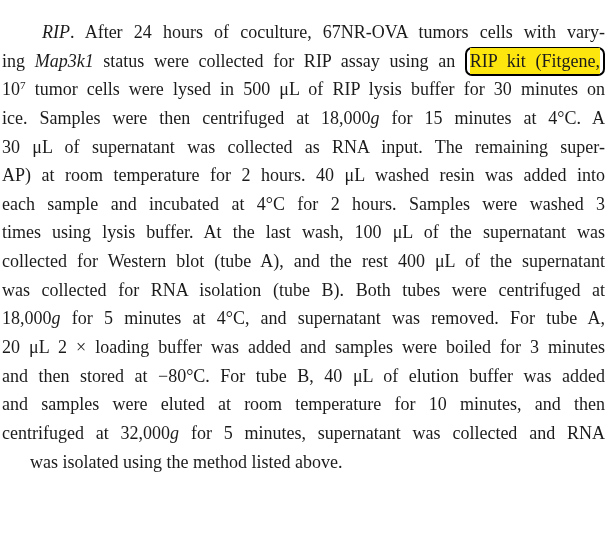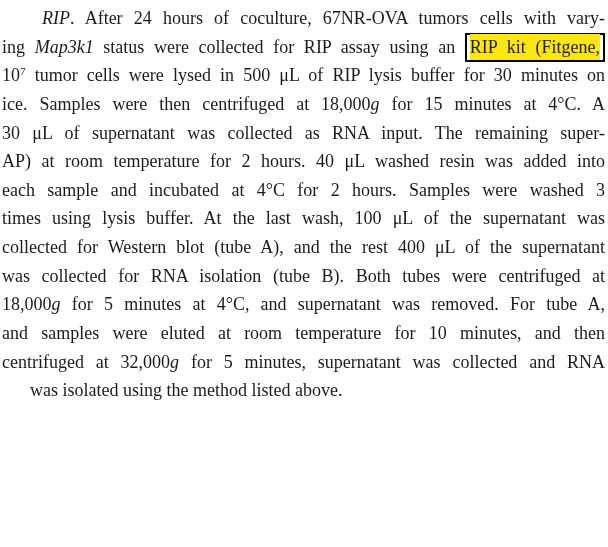--- a/index.html
+++ b/index.html
@@ -9,21 +9,21 @@
     --bg: #ffffff;
   }
   * { margin: 0; padding: 0; box-sizing: border-box; }
   html, body {
     width: 608px; height: 547px;
     background: var(--bg);
     overflow: hidden;
   }
   .page {
     width: 608px; height: 547px;
-    padding: 4px 3px 0 2px;
+    padding: 18px 3px 0 2px;
     font-family: "Liberation Serif", "DejaVu Serif", serif;
     font-size: 18px;
     color: var(--ink);
   }
   .line {
     height: 28.65px;
     line-height: 28.65px;
     text-align: justify;
     text-align-last: justify;
     text-justify: inter-word;
@@ -37,38 +37,40 @@
     font-size: 0.62em;
     vertical-align: 0.55em;
     line-height: 0;
   }
   .hl {
     background: var(--hl);
     padding: 3px 0;
   }
   .frame {
     border: 2.5px solid var(--frame);
-    border-radius: 0;
+    border-radius: 7px;
     padding: 2px 3px 3px 3px;
     position: relative;
   }
 </style>
 </head>
 <body>
 
 <div class="page">
   <div id="paragraph">
       <div class="line indent"><span class="it">RIP</span><span>. After 24 hours of coculture, 67NR-OVA tumors cells with vary-</span></div>
       <div class="line"><span>ing </span><span class="it">Map3k1</span><span> status were collected for RIP assay using an </span><span class="frame"><span class="hl">RIP kit (Fitgene,</span></span></div>
       <div class="line"><span>10</span><span class="sup">7</span><span> tumor cells were lysed in 500 μL of RIP lysis buffer for 30 minutes on</span></div>
       <div class="line"><span>ice. Samples were then centrifuged at 18,000</span><span class="it">g</span><span> for 15 minutes at 4°C. A</span></div>
       <div class="line"><span>30 μL of supernatant was collected as RNA input. The remaining super-</span></div>
       <div class="line"><span>AP) at room temperature for 2 hours. 40 μL washed resin was added into</span></div>
       <div class="line"><span>each sample and incubated at 4°C for 2 hours. Samples were washed 3</span></div>
       <div class="line"><span>times using lysis buffer. At the last wash, 100 μL of the supernatant was</span></div>
       <div class="line"><span>collected for Western blot (tube A), and the rest 400 μL of the supernatant</span></div>
       <div class="line"><span>was collected for RNA isolation (tube B). Both tubes were centrifuged at</span></div>
       <div class="line"><span>18,000</span><span class="it">g</span><span> for 5 minutes at 4°C, and supernatant was removed. For tube A,</span></div>
+      <div class="line"><span>20 μL 2 × loading buffer was added and samples were boiled for 3 minutes</span></div>
+      <div class="line"><span>and then stored at −80°C. For tube B, 40 μL of elution buffer was added</span></div>
       <div class="line"><span>and samples were eluted at room temperature for 10 minutes, and then</span></div>
       <div class="line"><span>centrifuged at 32,000</span><span class="it">g</span><span> for 5 minutes, supernatant was collected and RNA</span></div>
       <div class="line last"><span>was isolated using the method listed above.</span></div>
     </div>
 </div>
 
 </body></html>

